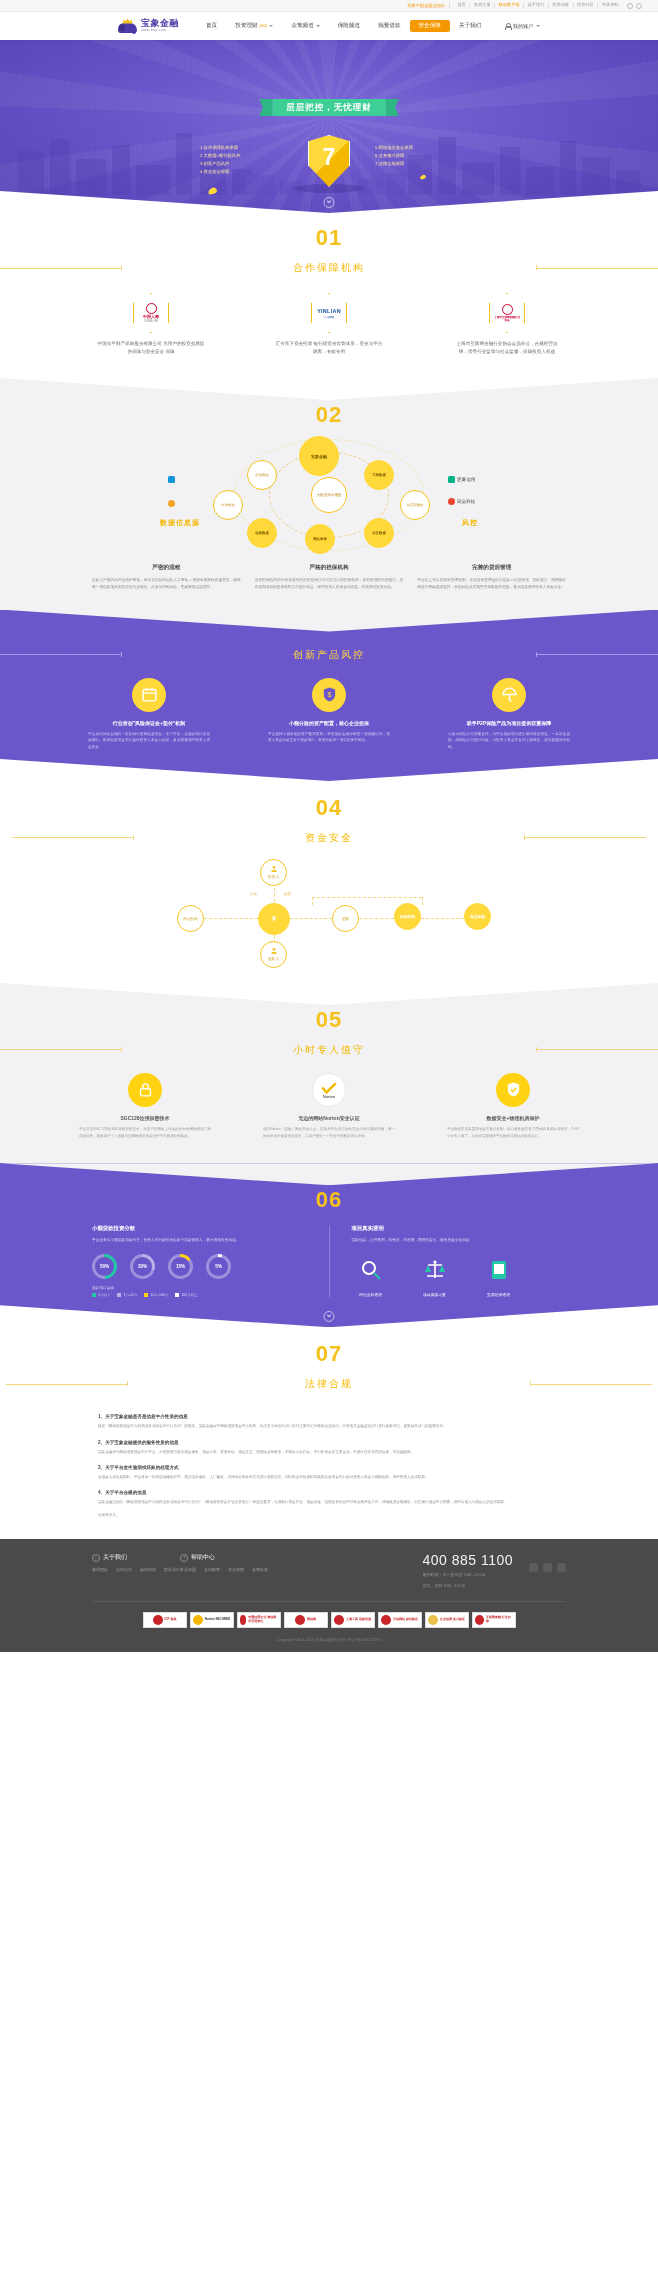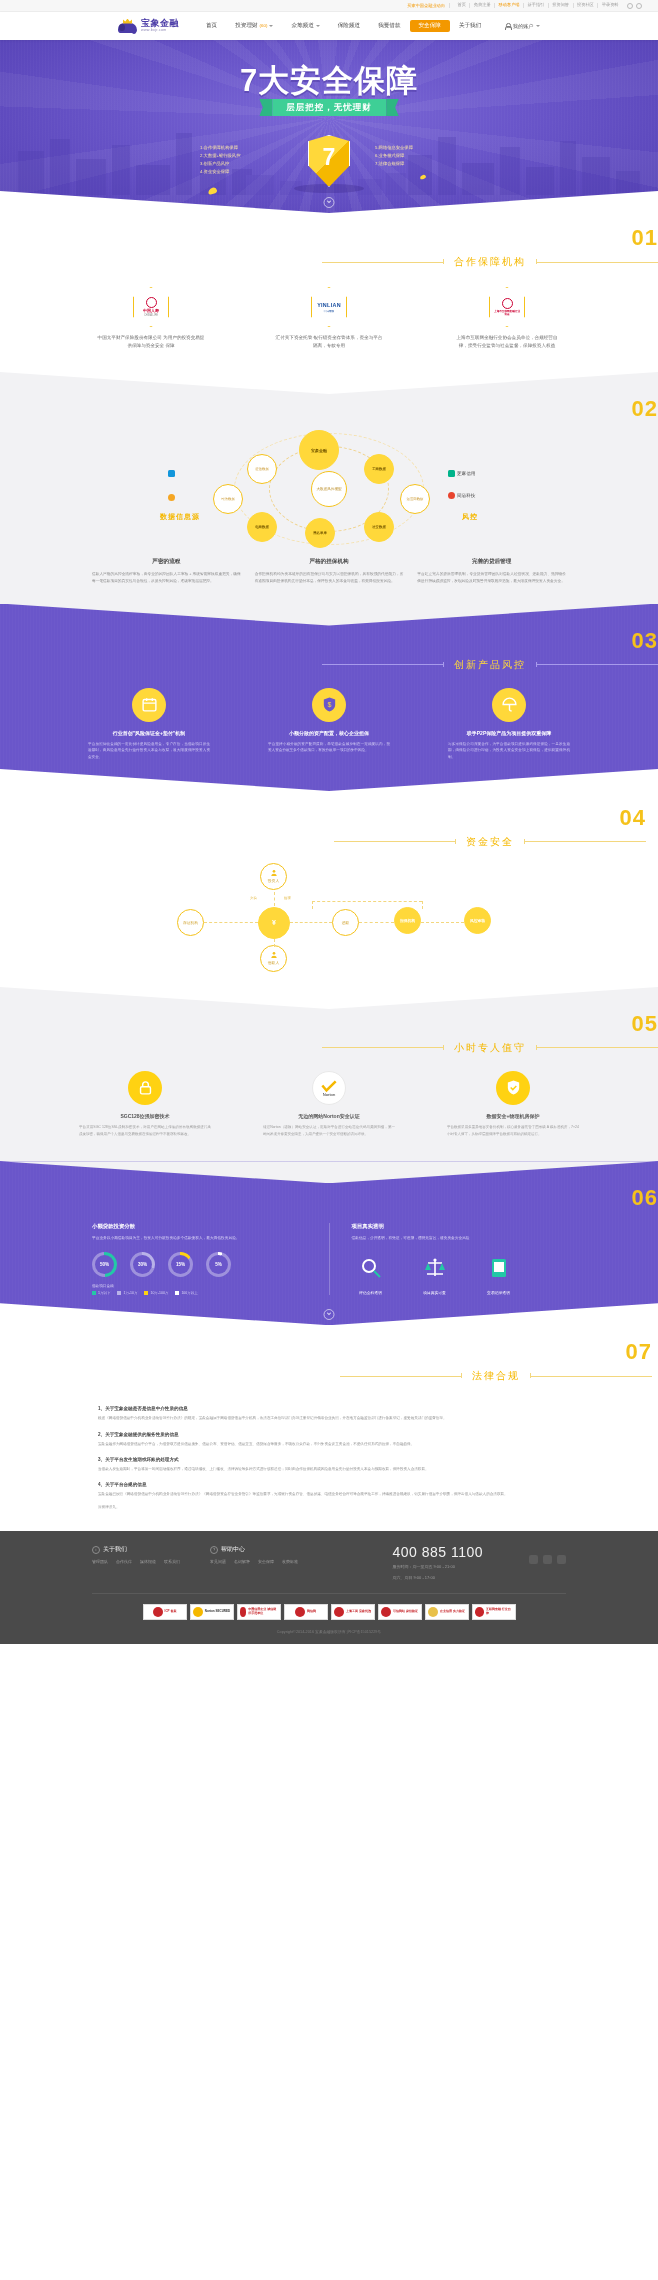--- a/index.html
+++ b/index.html
@@ -85,23 +85,23 @@
   .chev{position:absolute;bottom:5px;left:50%;transform:translateX(-50%);width:11px;height:11px;border:.8px solid rgba(255,255,255,.6);border-radius:50%;display:flex;align-items:center;justify-content:center}
   .chev i{display:block;width:3px;height:3px;border-right:.8px solid rgba(255,255,255,.8);border-bottom:.8px solid rgba(255,255,255,.8);transform:rotate(45deg) translate(-1px,-1px)}
   .v-notch{position:absolute;left:0;right:0;bottom:0;height:22px;background:#fff;clip-path:polygon(0 100%,0 0,50% 100%,100% 0,100% 100%)}
   .v-top{position:absolute;left:0;right:0;top:0;height:22px;clip-path:polygon(0 0,50% 100%,100% 0)}
 
   
   section{position:relative;width:658px}
   .sec-white{background:#fff}
   .sec-grey{background:#f2f2f4}
   .sec-purple{background:repeating-linear-gradient(90deg,rgba(255,255,255,.02) 0 1px,transparent 1px 3px),#6a56ca;color:#fff}
-  .num{text-align:right;font-size:22px;font-weight:bold;color:#f5c21b;letter-spacing:1px;line-height:1}
+  .num{text-align:center;font-size:22px;font-weight:bold;color:#f5c21b;letter-spacing:1px;line-height:1}
   .sec-purple .num{color:#f5c21b}
-  .head{display:flex;align-items:center;justify-content:flex-end;gap:10px;margin-top:6px}
+  .head{display:flex;align-items:center;justify-content:space-between;gap:10px;margin-top:12px}
   .head .line{width:122px;height:1px;background:#f3d77e;position:relative}
   .head .line:before{content:"";position:absolute;top:-2.5px;width:1px;height:5px;background:#f3d77e}
   .head .line.l:before{right:0}
   .head .line.r:before{left:0}
   .head .t{font-size:10px;color:#f5b800;letter-spacing:2px;white-space:nowrap}
   .sec-purple .head .line{background:#a79aec}
   .sec-purple .head .line:before{background:#a79aec}
   .sec-purple .head .t{color:#ffd83a}
 
   
@@ -175,21 +175,21 @@
   .s6ic{width:38px;text-align:center}
   .s6ic .lbl{margin-top:6px;font-size:3.8px;color:#fff}
 
   
   .legal{padding:14px 92px 20px}
   .legal h5{font-size:4.6px;color:#444;font-weight:bold;margin:9px 0 4px}
   .legal p{font-size:3.6px;color:#8d8d8d;line-height:2.05;text-align:justify}
 
   
   footer{background:#4a4a4a;color:#bbb;padding:14px 92px 10px}
-  .fcols{display:flex;gap:30px;align-items:flex-start}
+  .fcols{display:flex;align-items:flex-start}
   .fcol .ftitle{display:flex;align-items:center;gap:3px;font-size:6px;color:#eee;margin-bottom:5px}
   .fbul{width:8px;height:8px;border:.8px solid #8d8d8d;border-radius:50%;font-size:4px;color:#aaa;display:flex;align-items:center;justify-content:center}
   .flinks{display:flex;gap:8px}
   .flinks a{font-size:4px;color:#9d9d9d;text-decoration:none}
   .fphone{margin-left:auto;text-align:left}
   .fphone .num2{font-size:14px;color:#f1f1f1;letter-spacing:.5px;line-height:1.1}
   .fphone .hrs{font-size:4px;color:#9d9d9d;margin-top:3px;line-height:1.8}
   .fsoc{display:flex;gap:5px;margin-left:16px;margin-top:10px}
   .fsoc i{width:9px;height:9px;border-radius:2px;background:#5c5c5c;display:block}
   .fsep{height:1px;background:#5a5a5a;margin:12px 0 10px}
@@ -288,21 +288,20 @@
           <rect x="616" y="46" width="24" height="24"></rect>
       </g>
       <g fill="#5a47bb">
         <rect x="246" y="50" width="28" height="20"></rect>
           <rect x="280" y="56" width="22" height="14"></rect>
         <rect x="358" y="54" width="24" height="16"></rect>
           <rect x="386" y="48" width="20" height="22"></rect>
       </g>
     </svg>
 
-    <div class="hero-title">7大安全保障</div>
 
     <div class="ribbon">
       <span class="tail l"></span>
       <span class="mid">层层把控，无忧理财</span>
       <span class="tail r"></span>
     </div>
 
     <div class="hero-list l">
       <div>1.合作保障机构保障</div>
       <div>2.大数据+银行级风控</div>
@@ -417,21 +416,20 @@
       </div>
       <div class="col3">
         <h4>完善的贷后管理</h4>
         <p>平台建立完善的贷后管理机制，专业贷后管理团队对借款人经营状况、还款能力、抵押物价值进行持续跟踪监控，发现风险及时预警并采取相应措施，最大限度保障投资人资金安全。</p>
       </div>
     </div>
   </section>
 
   <section class="sec-purple" style="padding:26px 0 30px">
     <div class="v-top" style="background:#f2f2f4"></div>
-    <div class="num">03</div>
     <div class="head">
       <span class="line l"></span>
       <span class="t">创新产品风控</span>
       <span class="line r"></span>
     </div>
     <div class="circrow">
       <div class="circcell">
         <div class="circ">
           <svg width="17" height="17" viewBox="0 0 24 24" fill="none" stroke="#fff" stroke-width="2">
               <rect x="3" y="5" width="18" height="16" rx="2"></rect>

